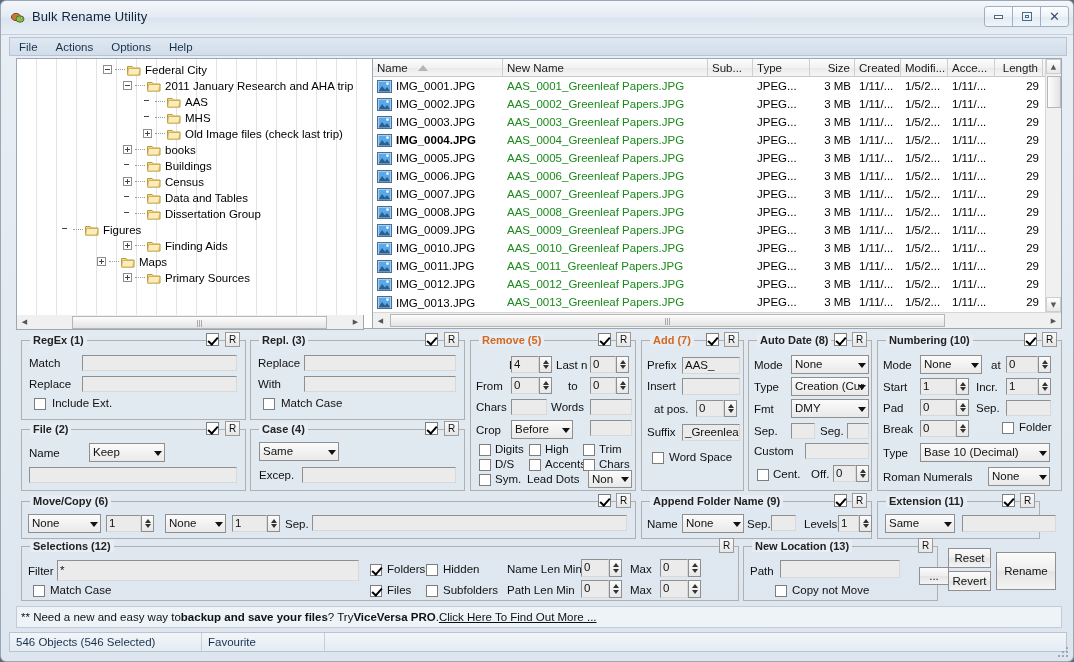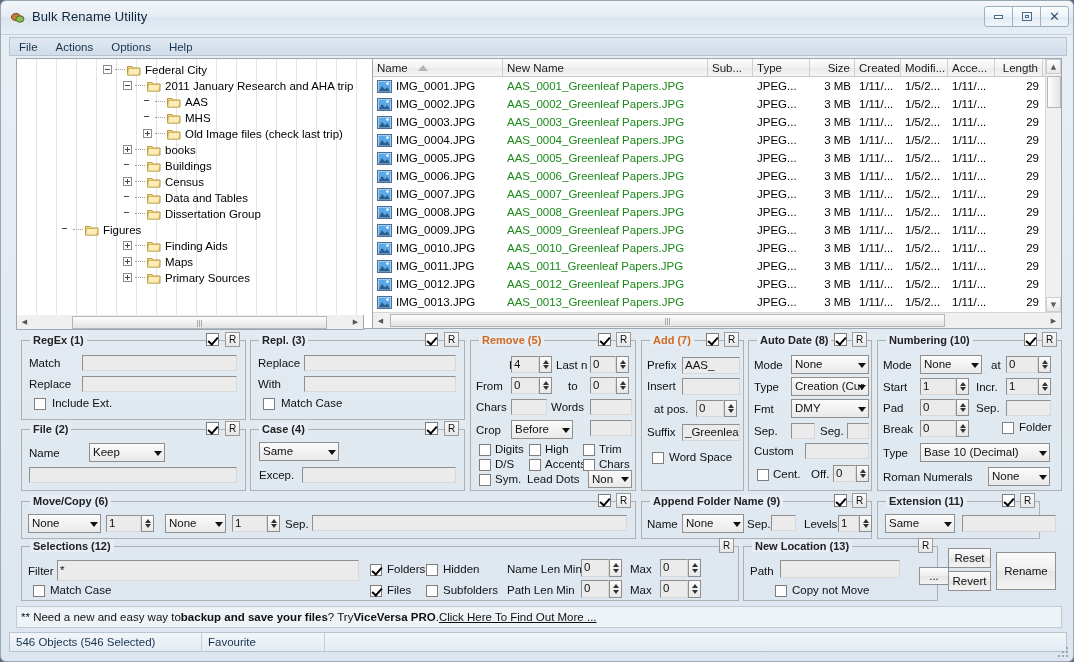--- a/index.html
+++ b/index.html
@@ -293,21 +293,21 @@
               <path d="M1.5 4.5 L13 4.5 L11.8 11 L0.6 11 Z" fill="#fbecb8" stroke="#c6a84c" stroke-width=".8"></path>
             </svg></span><span class="tlabel">Dissertation Group</span></div>
         <div class="tnode" style="padding-left: 44px;"><span class="expander none"></span><span class="dots"></span><span class="folder"><svg width="14" height="12" viewBox="0 0 14 12">
               <path d="M0.5 2.5 L0.5 11 L13 11 L13 4 L6.5 4 L5.2 2.5 Z" fill="#f3d98b" stroke="#b99a3c" stroke-width="1"></path>
               <path d="M1.5 4.5 L13 4.5 L11.8 11 L0.6 11 Z" fill="#fbecb8" stroke="#c6a84c" stroke-width=".8"></path>
             </svg></span><span class="tlabel">Figures</span></div>
         <div class="tnode" style="padding-left: 106px;"><span class="expander plus"></span><span class="dots"></span><span class="folder"><svg width="14" height="12" viewBox="0 0 14 12">
               <path d="M0.5 2.5 L0.5 11 L13 11 L13 4 L6.5 4 L5.2 2.5 Z" fill="#f3d98b" stroke="#b99a3c" stroke-width="1"></path>
               <path d="M1.5 4.5 L13 4.5 L11.8 11 L0.6 11 Z" fill="#fbecb8" stroke="#c6a84c" stroke-width=".8"></path>
             </svg></span><span class="tlabel">Finding Aids</span></div>
-        <div class="tnode" style="padding-left: 106px;"><span class="expander plus"></span><span class="dots"></span><span class="folder"><svg width="14" height="12" viewBox="0 0 14 12">
+        <div class="tnode" style="padding-left: 80px;"><span class="expander plus"></span><span class="dots"></span><span class="folder"><svg width="14" height="12" viewBox="0 0 14 12">
               <path d="M0.5 2.5 L0.5 11 L13 11 L13 4 L6.5 4 L5.2 2.5 Z" fill="#f3d98b" stroke="#b99a3c" stroke-width="1"></path>
               <path d="M1.5 4.5 L13 4.5 L11.8 11 L0.6 11 Z" fill="#fbecb8" stroke="#c6a84c" stroke-width=".8"></path>
             </svg></span><span class="tlabel">Maps</span></div>
         <div class="tnode" style="padding-left: 106px;"><span class="expander plus"></span><span class="dots"></span><span class="folder"><svg width="14" height="12" viewBox="0 0 14 12">
               <path d="M0.5 2.5 L0.5 11 L13 11 L13 4 L6.5 4 L5.2 2.5 Z" fill="#f3d98b" stroke="#b99a3c" stroke-width="1"></path>
               <path d="M1.5 4.5 L13 4.5 L11.8 11 L0.6 11 Z" fill="#fbecb8" stroke="#c6a84c" stroke-width=".8"></path>
             </svg></span><span class="tlabel">Primary Sources</span></div>
       </div>
     <div class="tree-vscroll">
       <div class="sb-arrow">▲</div>
@@ -408,21 +408,21 @@
           <div class="lc newname" style="width: 205px; flex: 0 0 205px;">AAS_0003_Greenleaf Papers.JPG</div>
           <div class="lc" style="width: 45px; flex: 0 0 45px;"></div>
           <div class="lc" style="width: 57px; flex: 0 0 57px;">JPEG...</div>
           <div class="lc num" style="width: 45px; flex: 0 0 45px;">3 MB</div>
           <div class="lc" style="width: 46px; flex: 0 0 46px;">1/11/...</div>
           <div class="lc" style="width: 47px; flex: 0 0 47px;">1/5/2...</div>
           <div class="lc" style="width: 47px; flex: 0 0 47px;">1/11/...</div>
           <div class="lc num" style="width: 48px; flex: 0 0 48px;">29</div>
         </div>
         <div class="lrow">
-          <div class="lc" style="width: 130px; flex: 0 0 130px; display: flex; align-items: center;">
+          <div class="lc" style="width: 130px; flex: 0 0 130px; display: flex; align-items: center; font-weight: bold;">
             <span class="img-icon"><svg width="15" height="13" viewBox="0 0 15 13">
                 <rect x="0.5" y="0.5" width="14" height="12" fill="#e9f3fb" stroke="#4a6f96"></rect>
                 <rect x="1.5" y="1.5" width="12" height="10" fill="#5aa9e6"></rect>
                 <path d="M1.5 11.5 L5 6 L8 9.5 L10 7 L13.5 11.5 Z" fill="#2e5f8c"></path>
                 <circle cx="10.5" cy="3.6" r="1.3" fill="#ffffff"></circle>
               </svg></span>
             <span>IMG_0004.JPG</span>
           </div>
           <div class="lc newname" style="width: 205px; flex: 0 0 205px;">AAS_0004_Greenleaf Papers.JPG</div>
           <div class="lc" style="width: 45px; flex: 0 0 45px;"></div>
@@ -579,21 +579,21 @@
           <div class="lc newname" style="width: 205px; flex: 0 0 205px;">AAS_0012_Greenleaf Papers.JPG</div>
           <div class="lc" style="width: 45px; flex: 0 0 45px;"></div>
           <div class="lc" style="width: 57px; flex: 0 0 57px;">JPEG...</div>
           <div class="lc num" style="width: 45px; flex: 0 0 45px;">3 MB</div>
           <div class="lc" style="width: 46px; flex: 0 0 46px;">1/11/...</div>
           <div class="lc" style="width: 47px; flex: 0 0 47px;">1/5/2...</div>
           <div class="lc" style="width: 47px; flex: 0 0 47px;">1/11/...</div>
           <div class="lc num" style="width: 48px; flex: 0 0 48px;">29</div>
         </div>
         <div class="lrow">
-          <div class="lc" style="width: 130px; flex: 0 0 130px; display: flex; align-items: center;">
+          <div class="lc" style="width: 130px; flex: 0 0 130px; display: flex; align-items: flex-end;">
             <span class="img-icon"><svg width="15" height="13" viewBox="0 0 15 13">
                 <rect x="0.5" y="0.5" width="14" height="12" fill="#e9f3fb" stroke="#4a6f96"></rect>
                 <rect x="1.5" y="1.5" width="12" height="10" fill="#5aa9e6"></rect>
                 <path d="M1.5 11.5 L5 6 L8 9.5 L10 7 L13.5 11.5 Z" fill="#2e5f8c"></path>
                 <circle cx="10.5" cy="3.6" r="1.3" fill="#ffffff"></circle>
               </svg></span>
             <span>IMG_0013.JPG</span>
           </div>
           <div class="lc newname" style="width: 205px; flex: 0 0 205px;">AAS_0013_Greenleaf Papers.JPG</div>
           <div class="lc" style="width: 45px; flex: 0 0 45px;"></div>

